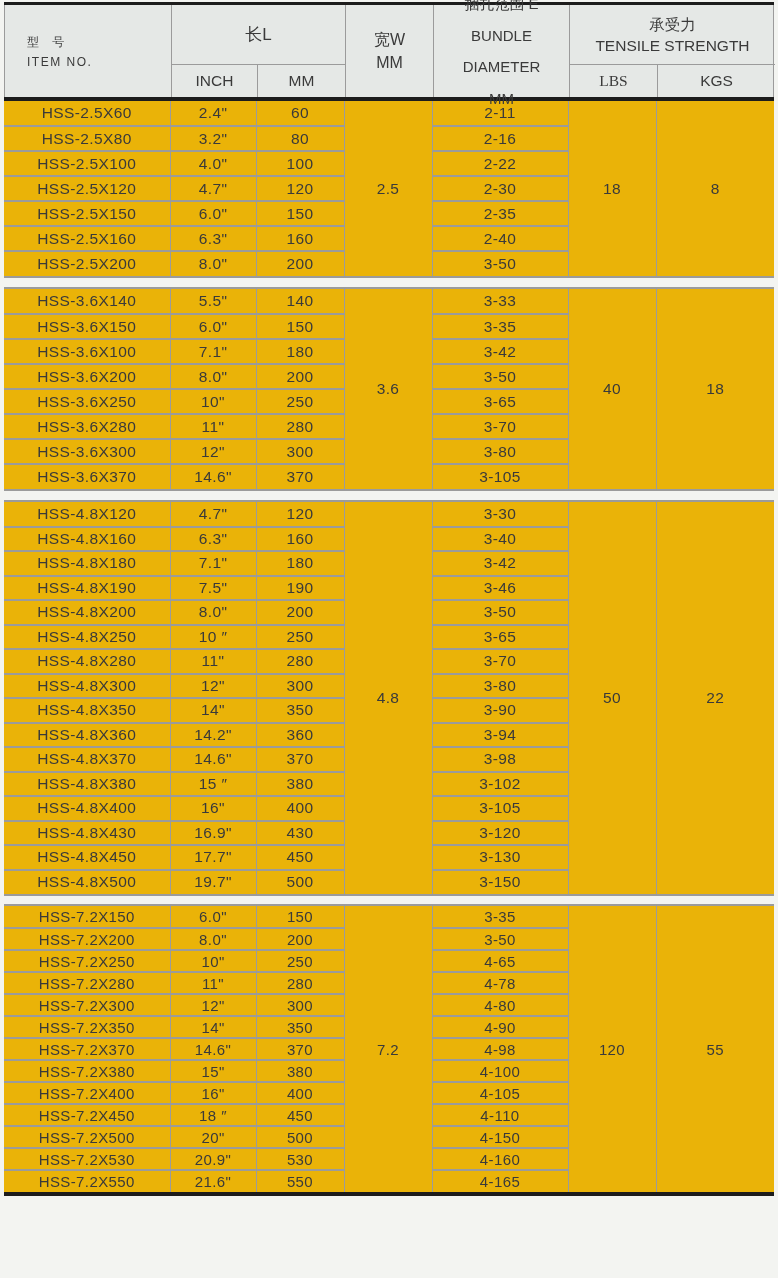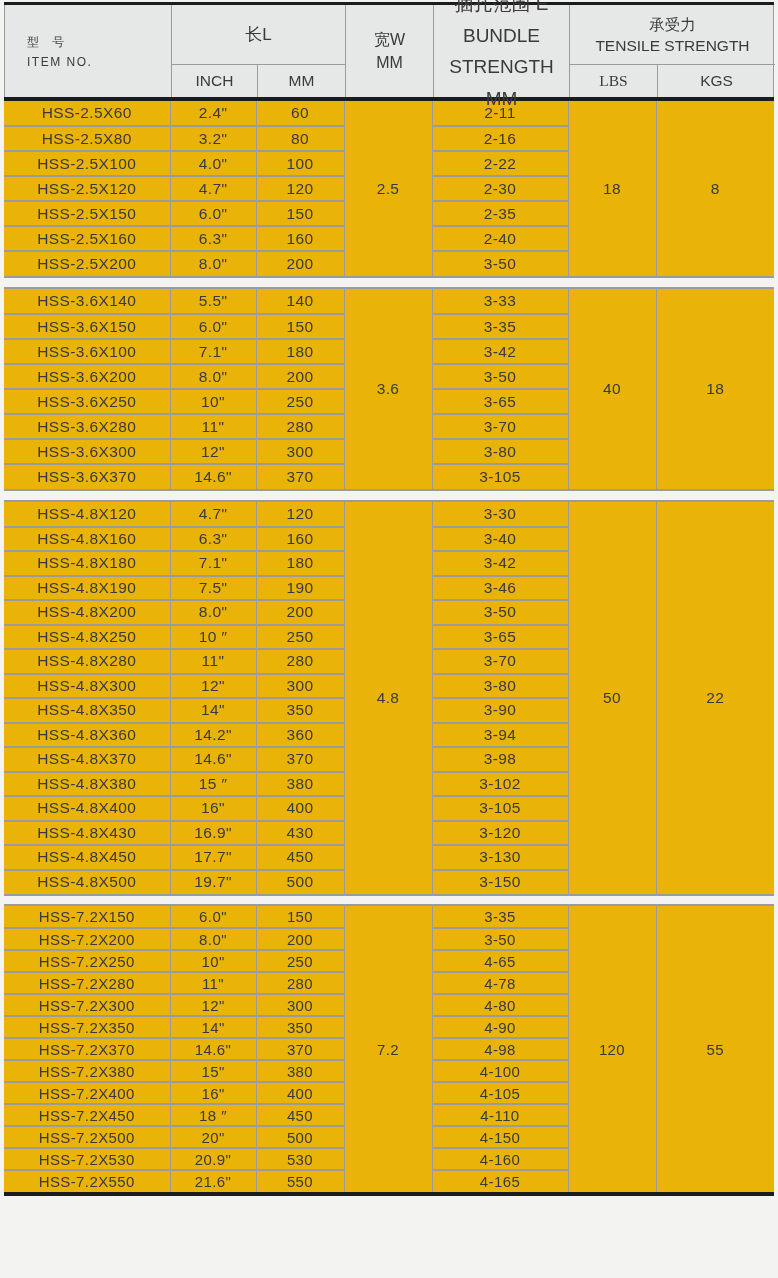--- a/index.html
+++ b/index.html
@@ -31,21 +31,21 @@
     border-right:1.5px solid #9b9b9b;
   }
   .hc { display:flex; align-items:center; justify-content:center; text-align:center; }
   .bl { border-left:1.5px solid #9b9b9b; }
   .bb { border-bottom:1.5px solid #9b9b9b; }
   .h-item { grid-area:1/1/3/2; flex-direction:column; align-items:flex-start; justify-content:center; padding-left:22px; text-align:left; }
   .h-item .l1 { font-size:12px; letter-spacing:5px; margin-bottom:4px; }
   .h-item .l2 { font-size:12px; letter-spacing:1.5px; }
   .h-length  { grid-area:1/2/2/4; font-size:17px; }
   .h-width   { grid-area:1/4/3/5; flex-direction:column; font-size:16px; line-height:23px;justify-content:center; }
-  .h-bundle  { grid-area:1/5/3/6; flex-direction:column; font-size:19px; line-height:19.5px;gap:12px; }
+  .h-bundle  { grid-area:1/5/3/6; flex-direction:column; font-size:15px; line-height:19.5px;gap:12px; }
   .h-tensile { grid-area:1/6/2/8; flex-direction:column; font-size:15.5px; line-height:21px; }
   .h-inch { grid-area:2/2/3/3; font-size:15.5px; }
   .h-mm   { grid-area:2/3/3/4; font-size:15.5px; }
   .h-lbs  { grid-area:2/6/3/7; font-size:15.5px;font-family:Liberation Serif, serif; }
   .h-kgs  { grid-area:2/7/3/8; font-size:15.5px; }
 
   
   .group {
     width:770px;
     border-top:2px solid #9b9b9b;
@@ -90,21 +90,21 @@
     <div class="hc h-length bl bb">长L</div>
     <div class="hc h-inch bl">INCH</div>
     <div class="hc h-mm bl">MM</div>
     <div class="hc h-width bl">
       <span>宽W</span>
       <span>MM</span>
     </div>
     <div class="hc h-bundle bl">
       <span>捆扎范围 E</span>
       <span>BUNDLE</span>
-      <span>STRENGTH</span>
+      <span>DIAMETER</span>
       <span>MM</span>
     </div>
     <div class="hc h-tensile bl bb">
       <span>承受力</span>
       <span>TENSILE STRENGTH</span>
     </div>
     <div class="hc h-lbs bl">LBS</div>
     <div class="hc h-kgs bl">KGS</div>
   </div>
 

